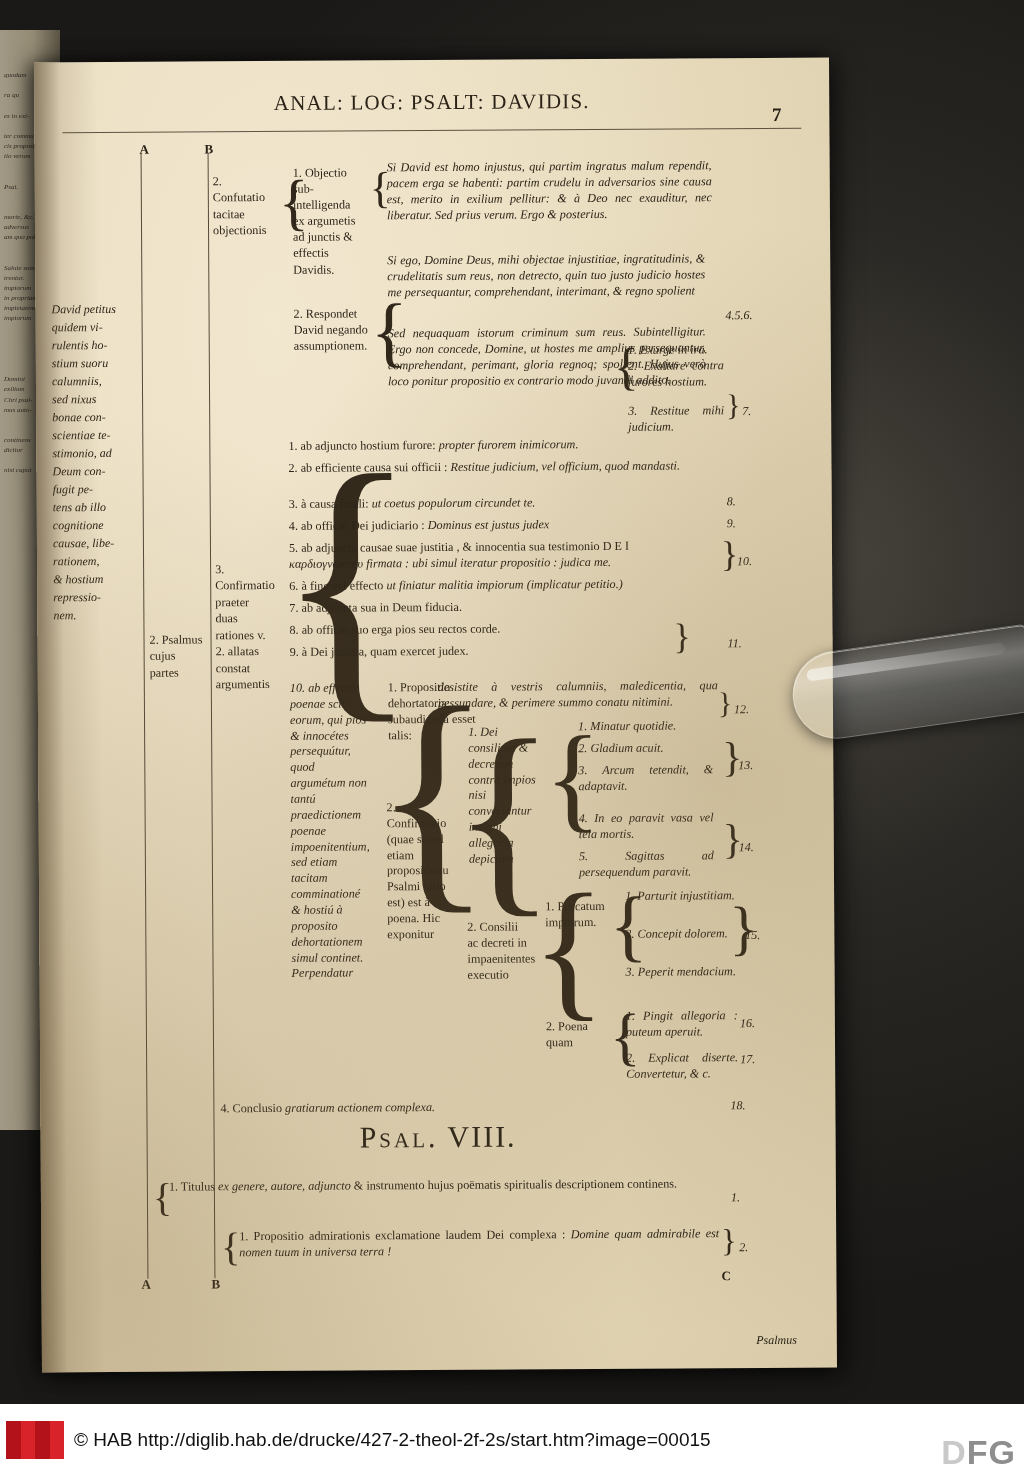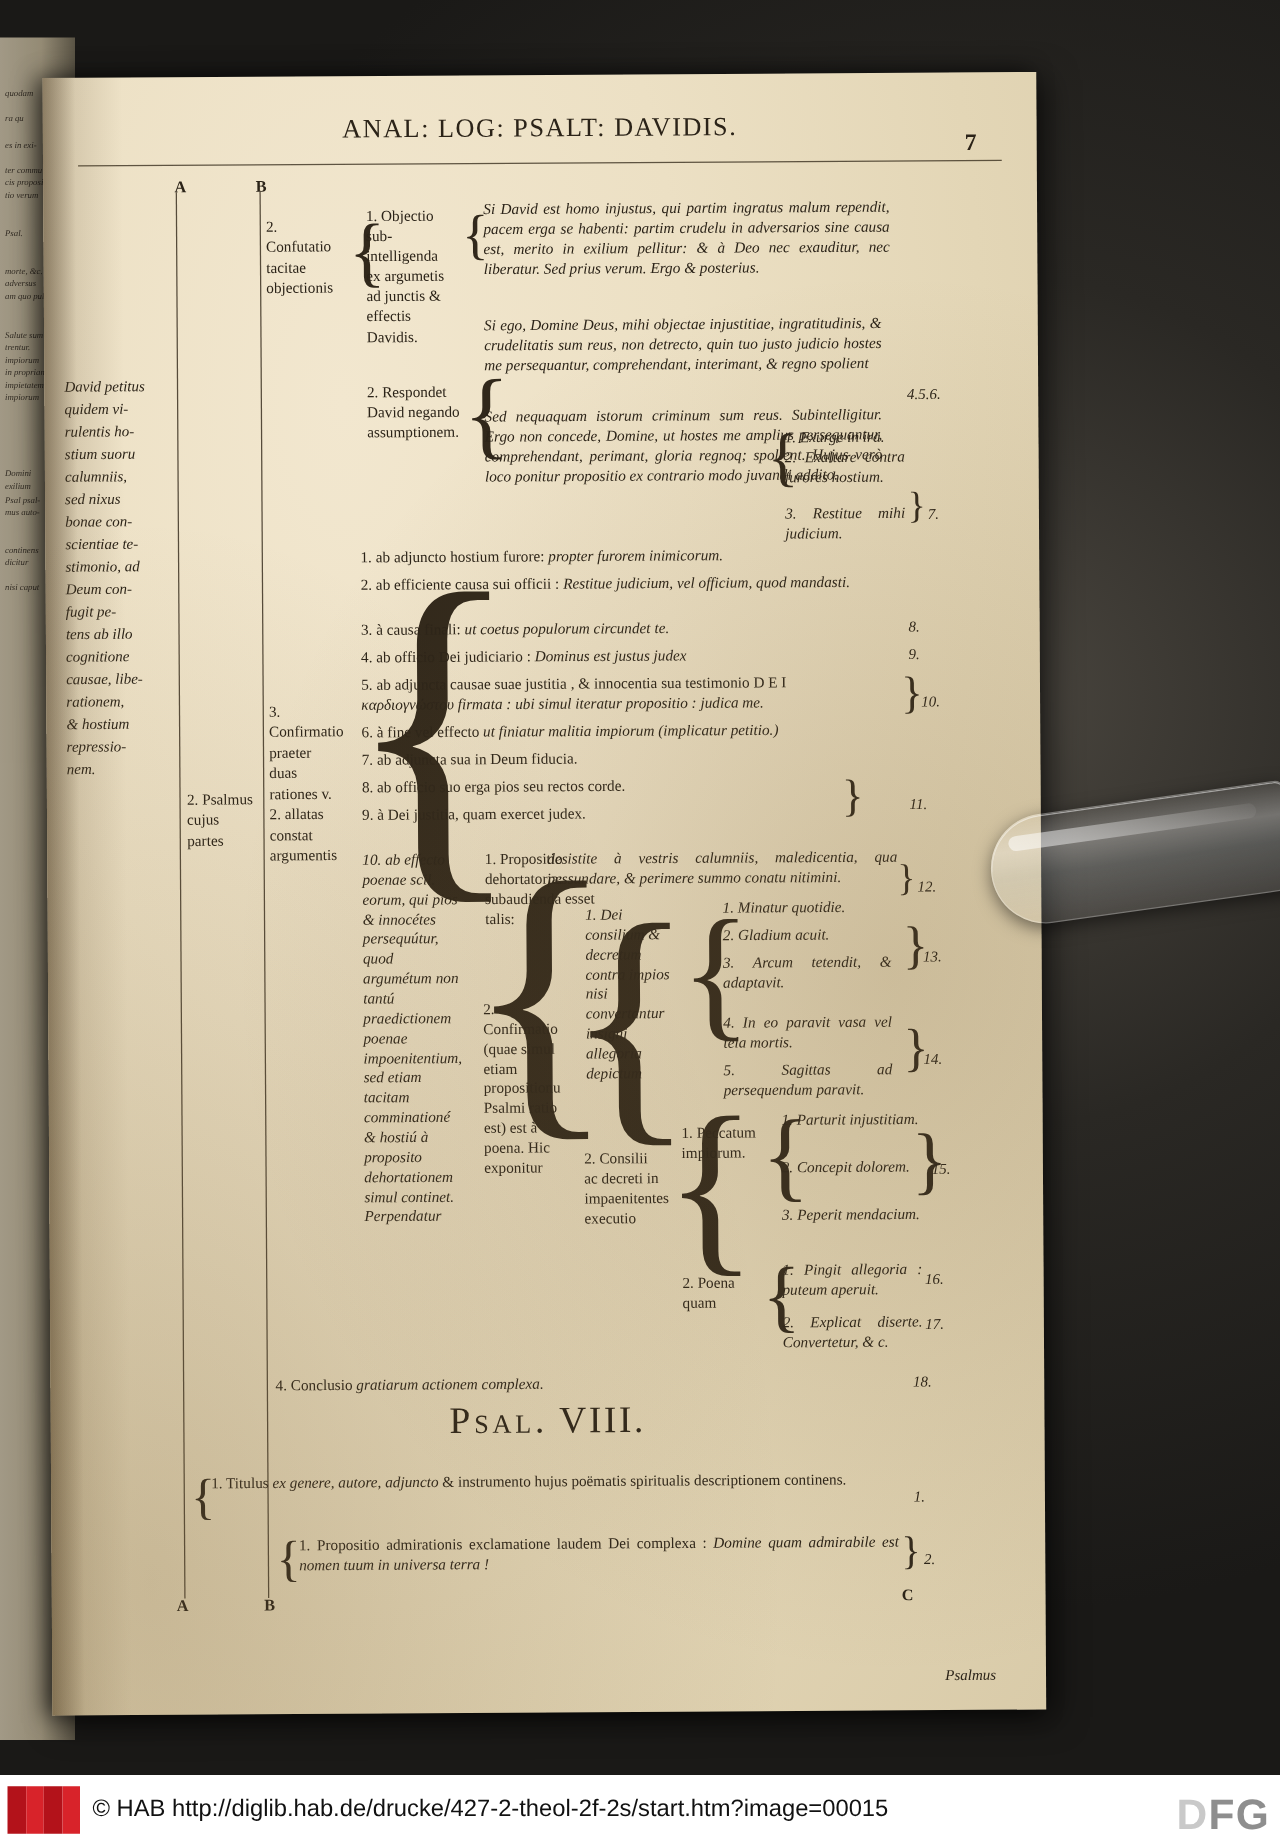--- a/index.html
+++ b/index.html
@@ -12,21 +12,21 @@
   }
   
   #backdrop{
     position:absolute;inset:0;
     background:
       radial-gradient(circle at 78% 38%, #4a463f 0%, #2a2824 28%, #1a1917 60%),
       linear-gradient(180deg,#232120 0%,#141312 100%);
   }
   
   #left-page{
-    position:absolute;left:0;top:30px;width:60px;height:1362px;
+    position:absolute;left:0;top:30px;width:60px;height:1100px;
     background:linear-gradient(90deg,#cfc4ab 0%,#bdb194 55%,#6f6754 100%);
     opacity:.75;
     font-size:7px;color:#3a3228;line-height:1.45;
     padding:40px 4px 0 4px;box-sizing:border-box;
     overflow:hidden;
     font-style:italic;
   }
   #left-page .ln{display:block;white-space:nowrap;overflow:hidden;}
 
   
@@ -109,21 +109,21 @@
     transform:rotate(-8deg);
     border:1px solid rgba(255,255,255,.25);
   }
   #ruler:after{
     content:"";position:absolute;left:16px;top:14px;width:200px;height:12px;border-radius:8px;
     background:linear-gradient(90deg,rgba(255,255,255,.55),rgba(255,255,255,.05));
   }
 
   
   #credit{
-    position:absolute;left:0;bottom:0;width:100%;height:56px;
+    position:absolute;left:0;bottom:0;width:100%;height:72px;
     background:#fff;display:flex;align-items:center;
   }
   #flag{width:58px;height:38px;margin-left:6px;display:flex;}
   #flag i{display:block;width:25%;height:100%;}
   #credit .ctext{
     font-family:"Liberation Sans",sans-serif;
     font-size:19px;color:#111;margin-left:10px;white-space:nowrap;
   }
   #dfg{
     position:absolute;right:8px;bottom:4px;
@@ -164,21 +164,21 @@
   <span class="ln">in propriam</span>
   <span class="ln">impietatem</span>
   <span class="ln">impiorum</span>
     <span class="ln">&nbsp;</span>
     <span class="ln">&nbsp;</span>
     <span class="ln">&nbsp;</span>
   <span class="ln">&nbsp;</span>
     <span class="ln">&nbsp;</span>
   <span class="ln">Domini</span>
   <span class="ln">exilium</span>
-  <span class="ln">Psal psal-</span>
+  <span class="ln">Chri psal-</span>
   <span class="ln">mus auto-</span>
   <span class="ln">&nbsp;</span>
     <span class="ln">&nbsp;</span>
   <span class="ln">continens</span>
   <span class="ln">dicitur</span>
   <span class="ln">&nbsp;</span>
   <span class="ln">nisi caput</span>
 </div>
 
 <div id="page">

